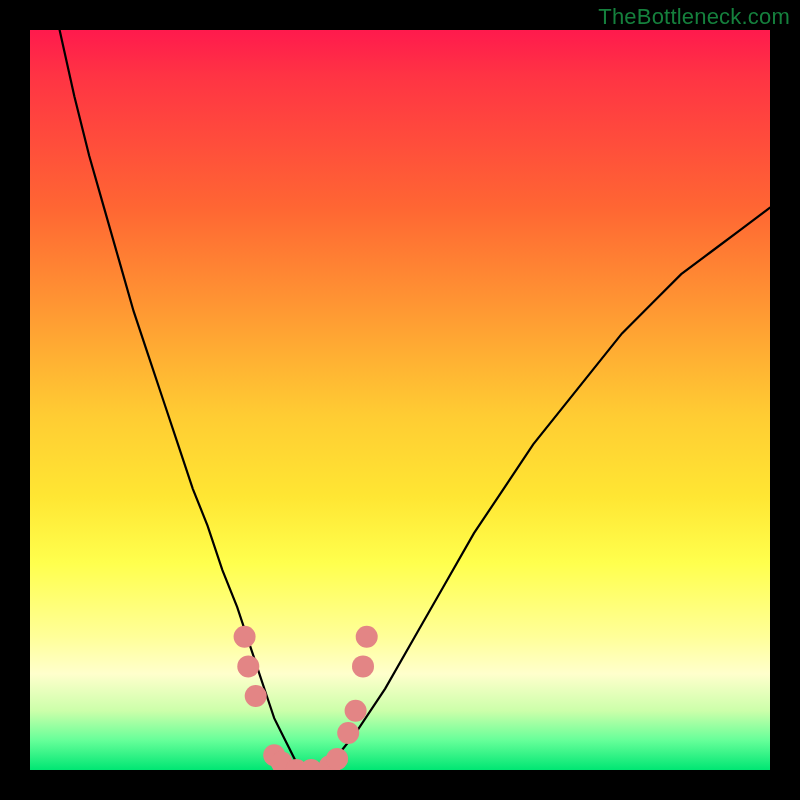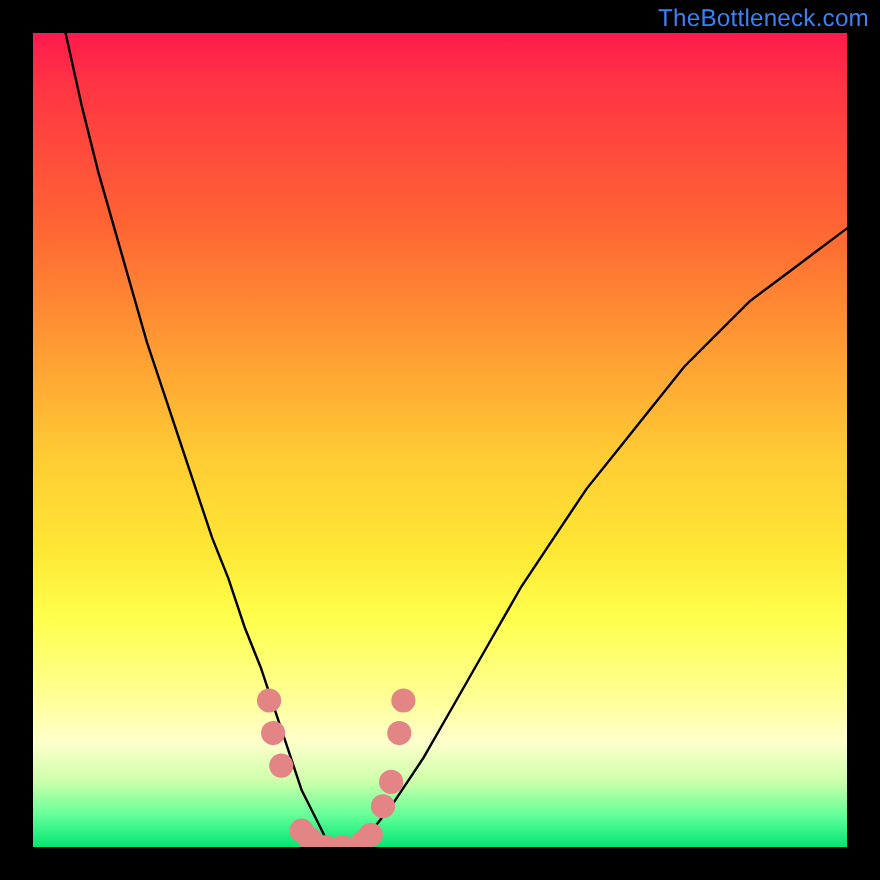--- a/index.html
+++ b/index.html
@@ -36,21 +36,21 @@
       #ffff99 82%,
       #ffffcc 87%,
       #ccffaa 92%,
       #66ff99 96%,
       #00e673 100%);
   }
   .watermark {
     position: absolute;
     top: 4px;
     right: 10px;
-    color: #3b82f6;
+    color: #15803d;
     font-size: 22px;
     font-weight: 500;
     letter-spacing: 0.2px;
   }
   svg.curve {
     position: absolute;
     left: 0;
     top: 0;
     width: 740px;
     height: 740px;

